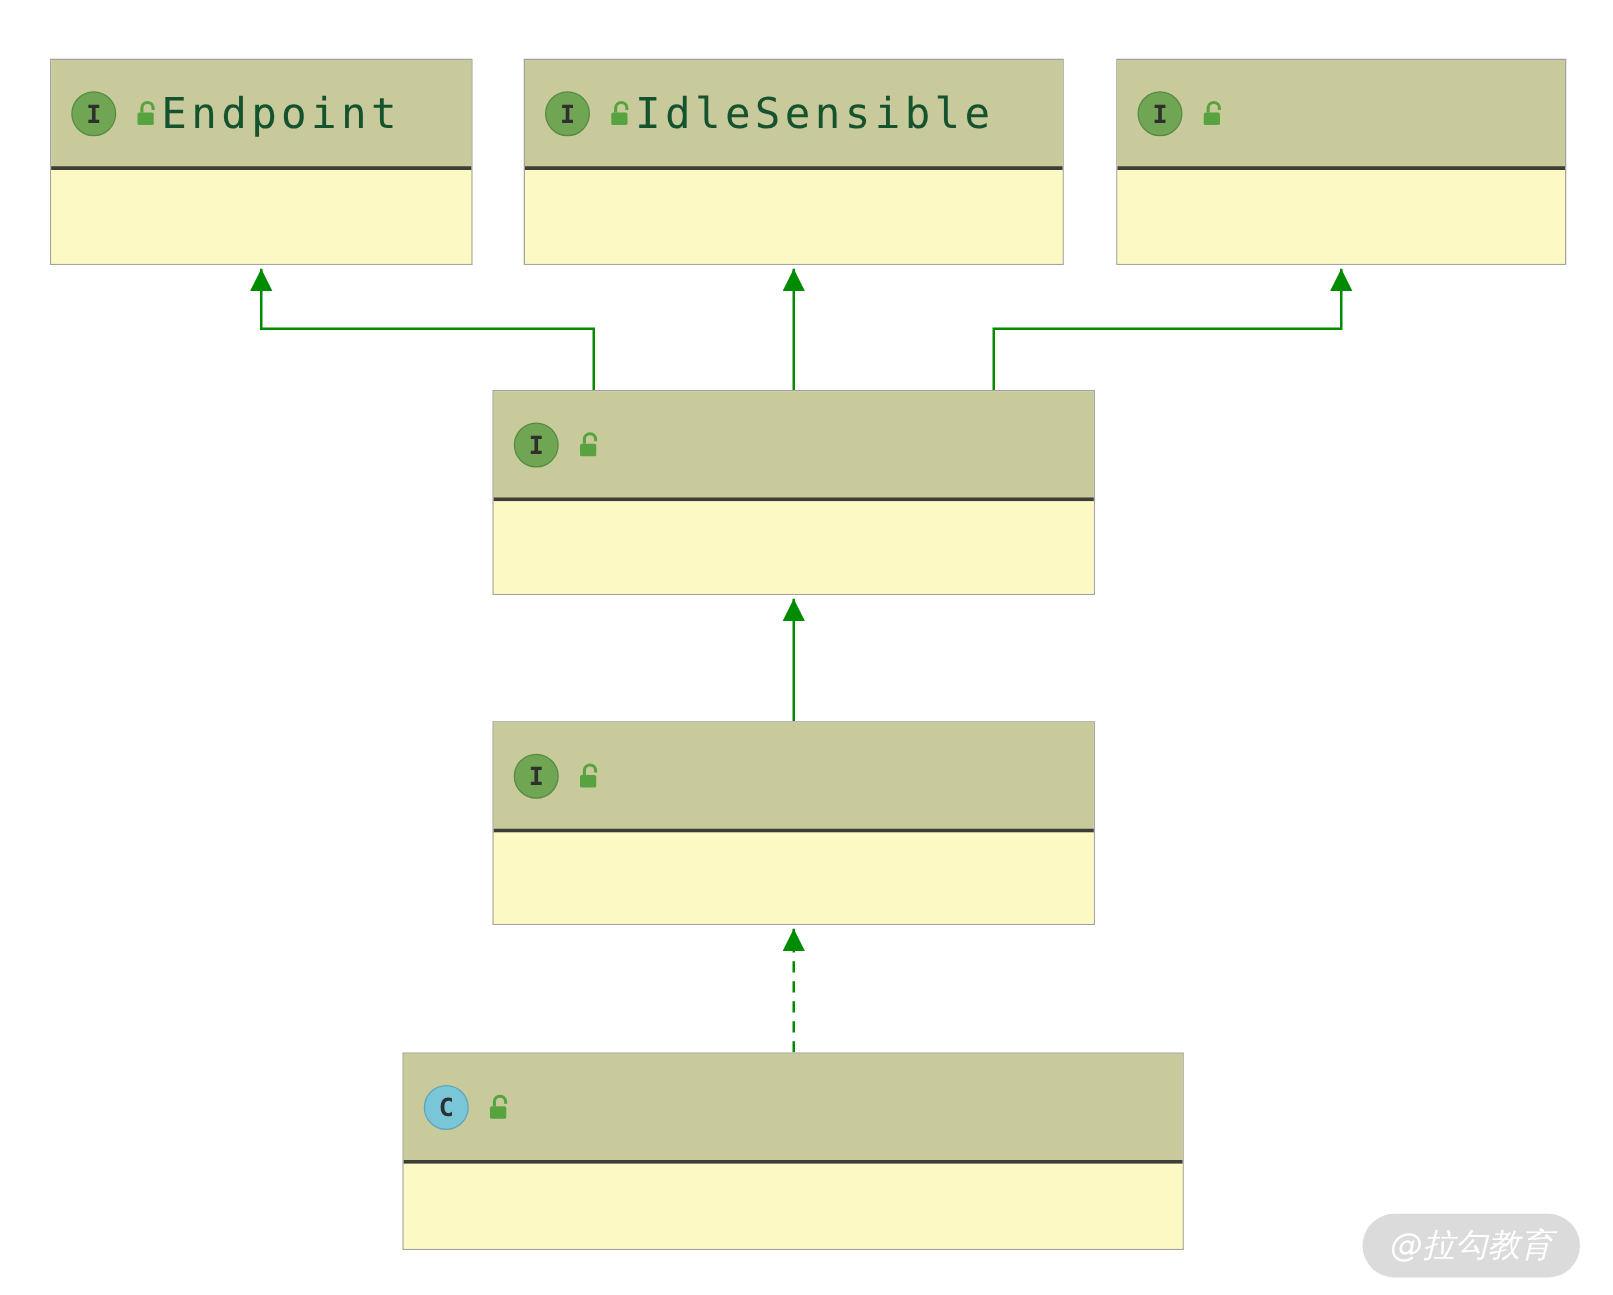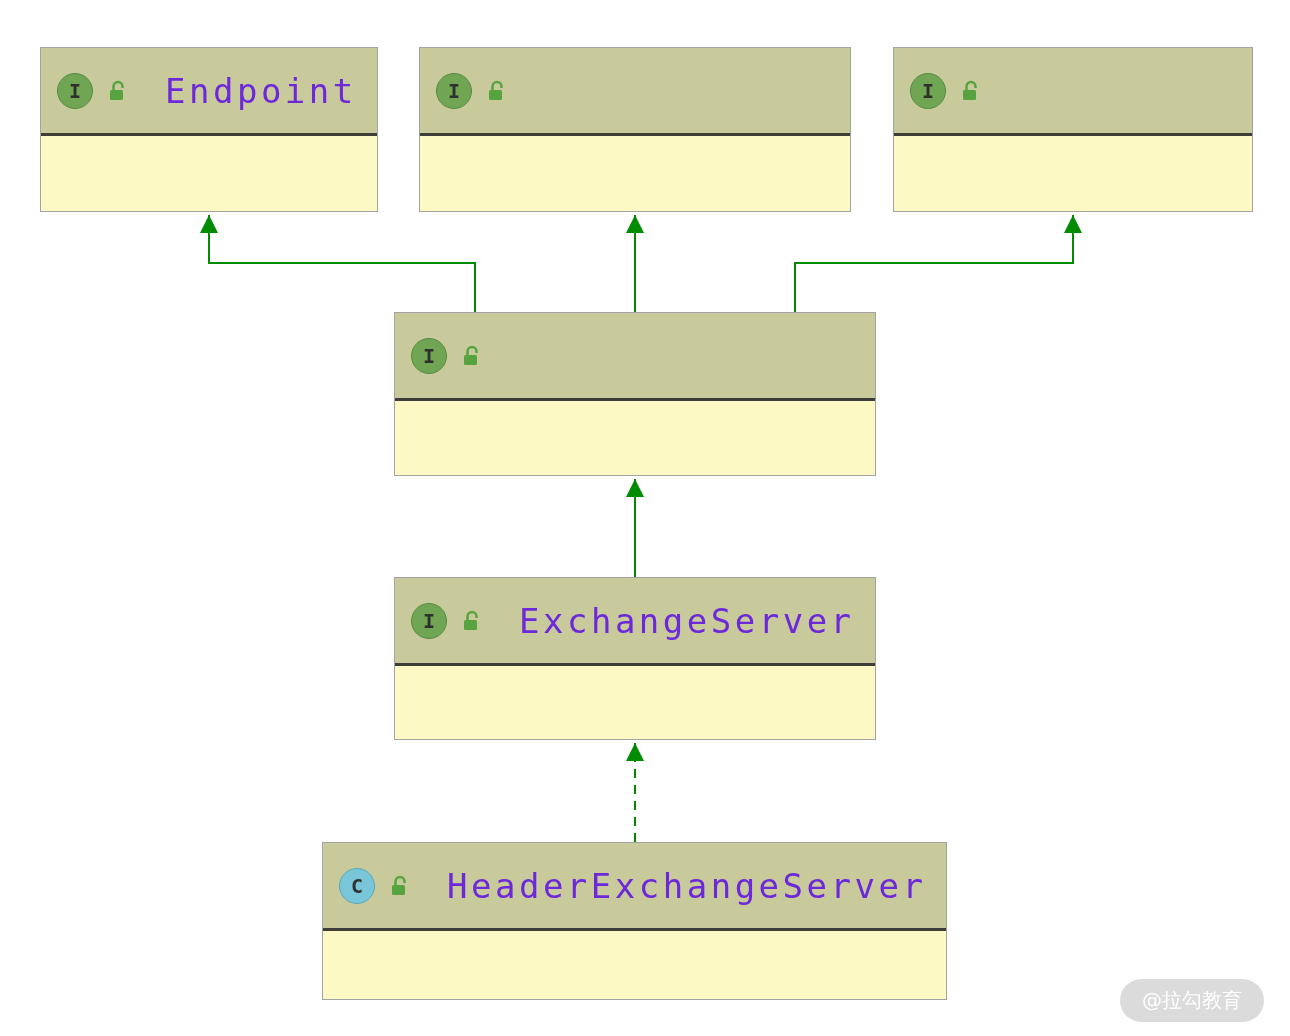--- a/index.html
+++ b/index.html
@@ -19,26 +19,26 @@
   .nbody{flex:1 1 auto;background:#fcf9c4;}
   .badge{
     width:34px;height:34px;border-radius:50%;flex:0 0 auto;
     display:flex;align-items:center;justify-content:center;
     font-size:20px;font-weight:bold;color:#2f2f2f;
   }
   .badge.iface{background:#70a653;border:1px solid #568a42;}
   .badge.cls{background:#79c6d8;border:1px solid #5aa7ba;}
   .lock{width:24px;height:24px;margin-left:12px;flex:0 0 auto;}
   .nlabel{
-    margin-left:36px;font-size:34px;letter-spacing:3.5px;color:#6d28d9;white-space:nowrap;
+    font-size:34px;letter-spacing:3.5px;color:#14532d;white-space:nowrap;
   }
   .watermark{
     position:absolute;right:26px;bottom:14px;z-index:3;
     background:rgba(190,190,190,0.55);color:#ffffff;border-radius:26px;
-    padding:8px 22px;font-size:20px;font-family:"DejaVu Sans", sans-serif;
+    padding:8px 22px;font-size:26px;font-family:"DejaVu Sans", sans-serif;font-style:italic;
   }
 </style>
 </head>
 <body>
 
 <svg id="edges" xmlns="http://www.w3.org/2000/svg">
   <defs>
     <marker id="arrow" viewBox="0 0 10 10" refX="10" refY="5" markerWidth="9" markerHeight="9" orient="auto-start-reverse" markerUnits="strokeWidth">
       <path d="M0,0 L10,5 L0,10 Z" fill="#008b00"></path>
     </marker>
@@ -62,20 +62,21 @@
   <div class="nbody"></div>
 </div>
 
 <div class="node" id="n-idlesensible" style="left:419px;top:47px;width:432px;height:165px;">
   <div class="hdr">
     <div class="badge iface">I</div>
     <svg class="lock" viewBox="0 0 24 24">
       <rect x="5" y="11" width="13" height="10" rx="1.5" fill="#57a33f"></rect>
       <path d="M8.5 11 V7.5 a4.5 4.5 0 0 1 9 0 V9" fill="none" stroke="#57a33f" stroke-width="2.5"></path>
     </svg>
+    <span class="nlabel">IdleSensible</span>
   </div>
   <div class="nbody"></div>
 </div>
 
 <div class="node" id="n-resetable" style="left:893px;top:47px;width:360px;height:165px;">
   <div class="hdr">
     <div class="badge iface">I</div>
     <svg class="lock" viewBox="0 0 24 24">
       <rect x="5" y="11" width="13" height="10" rx="1.5" fill="#57a33f"></rect>
       <path d="M8.5 11 V7.5 a4.5 4.5 0 0 1 9 0 V9" fill="none" stroke="#57a33f" stroke-width="2.5"></path>
@@ -95,30 +96,28 @@
   <div class="nbody"></div>
 </div>
 
 <div class="node" id="n-exchangeserver" style="left:394px;top:577px;width:482px;height:163px;">
   <div class="hdr">
     <div class="badge iface">I</div>
     <svg class="lock" viewBox="0 0 24 24">
       <rect x="5" y="11" width="13" height="10" rx="1.5" fill="#57a33f"></rect>
       <path d="M8.5 11 V7.5 a4.5 4.5 0 0 1 9 0 V9" fill="none" stroke="#57a33f" stroke-width="2.5"></path>
     </svg>
-    <span class="nlabel">ExchangeServer</span>
   </div>
   <div class="nbody"></div>
 </div>
 
 <div class="node" id="n-headerexchangeserver" style="left:322px;top:842px;width:625px;height:158px;">
   <div class="hdr">
     <div class="badge cls">C</div>
     <svg class="lock" viewBox="0 0 24 24">
       <rect x="5" y="11" width="13" height="10" rx="1.5" fill="#57a33f"></rect>
       <path d="M8.5 11 V7.5 a4.5 4.5 0 0 1 9 0 V9" fill="none" stroke="#57a33f" stroke-width="2.5"></path>
     </svg>
-    <span class="nlabel">HeaderExchangeServer</span>
   </div>
   <div class="nbody"></div>
 </div>
 
 <div class="watermark">@拉勾教育</div>
 
 </body></html>

